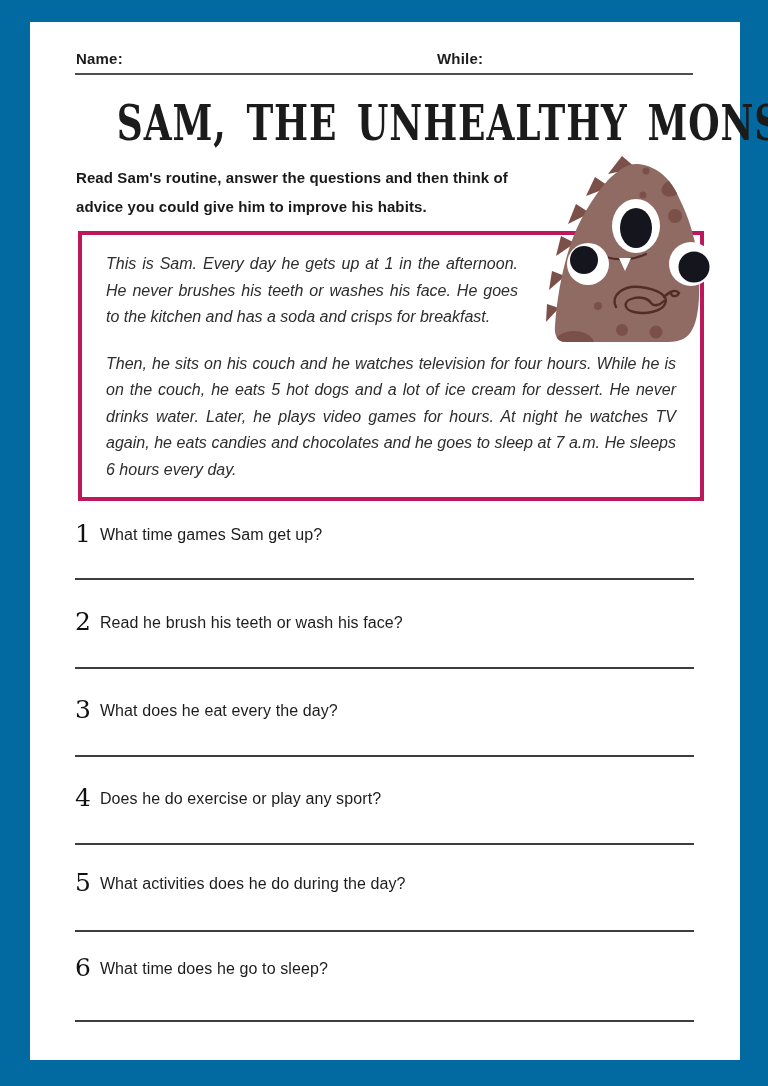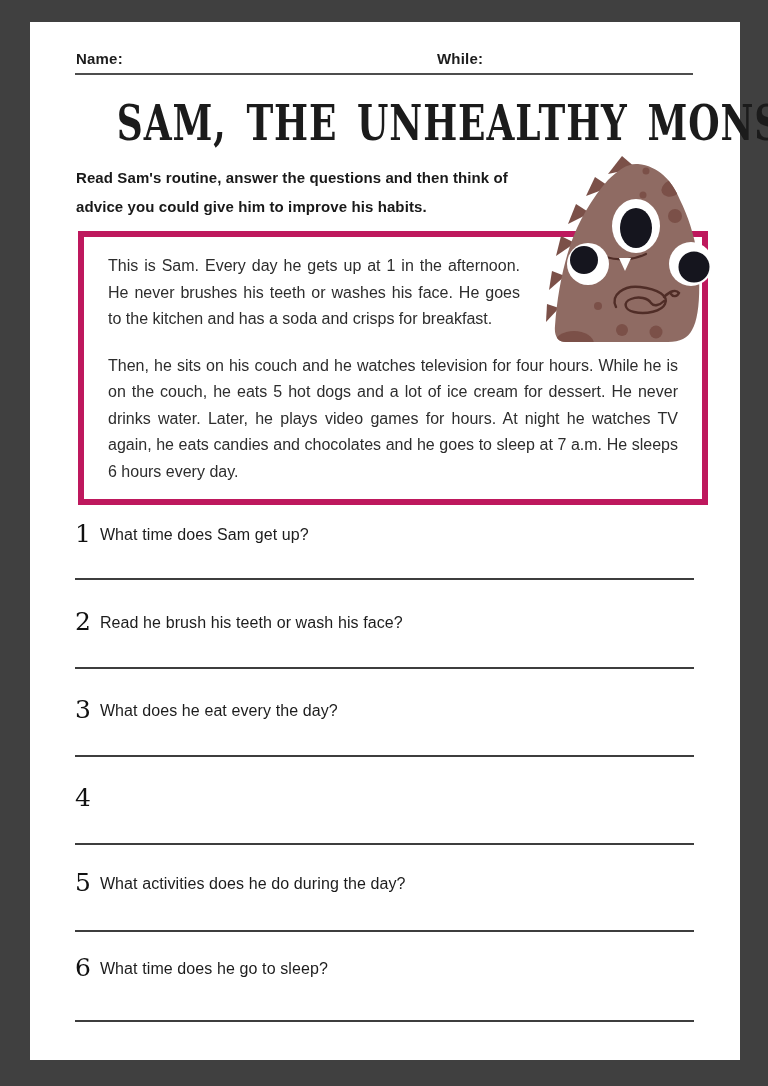--- a/index.html
+++ b/index.html
@@ -1,17 +1,17 @@
 <!DOCTYPE html>
 <html><head>
 <meta charset="utf-8">
 <style>
   html,body { margin:0; padding:0; }
   body { background:#dad1ca; font-family:"Liberation Sans", sans-serif; }
-  .canvas { position:relative; width:768px; height:1086px; background:#404040; overflow:hidden; }
+  .canvas { position:relative; width:768px; height:1086px; background:#0369a1; overflow:hidden; }
   .paper { position:absolute; left:30px; top:22px; width:710px; height:1038px; background:#ffffff; }
 
   
   .header-row { position:absolute; left:45px; right:47px; top:28px; height:22px; }
   .field-label { font-size:15px; font-weight:bold; color:#1c1c1c; letter-spacing:.2px; }
   .date-label { position:absolute; left:362px; top:0; }
   .name-label { position:absolute; left:1px; top:0; }
   .header-line { position:absolute; left:45px; right:47px; top:51px; border-top:2px solid #4e4e4e; }
 
   
@@ -19,21 +19,21 @@
   .title { display:inline-block; font-family:"DejaVu Serif", serif; font-weight:700; font-size:40px;
            color:#1b1b1b; white-space:nowrap; letter-spacing:1px; word-spacing:7px;
            transform:scale(.9,1.2); transform-origin:center top; }
 
   
   .instructions { position:absolute; left:46px; top:141px; width:434px; font-size:15px; font-weight:bold;
                   color:#191919; line-height:29px; letter-spacing:.1px; }
 
   
   .passage-box { position:absolute; left:48px; top:209px; width:570px; height:238px;
-                 border:6px solid #be185d; padding:16px 24px 8px 24px; z-index:1; }
+                 border:4px solid #be185d; padding:16px 24px 8px 24px; z-index:1;font-style:italic; }
   .passage-box p { margin:0; font-size:16px; line-height:26.5px; color:#2d2d2d; text-align:justify; }
   .passage-box p.p1 { margin-right:158px; }
   .passage-box p.p2 { margin-top:20px; }
 
   
   .monster { position:absolute; left:516px; top:132px; width:168px; height:192px; z-index:2; }
 
   
   .question { position:absolute; left:45px; right:46px; border-bottom:2px solid #3d3d3d; }
   .q1 { top:500px; height:56px; }
@@ -110,38 +110,39 @@
       <g fill="#15151e">
         <ellipse cx="90" cy="74" rx="16" ry="20"></ellipse>
         <circle cx="38" cy="106" r="14"></circle>
         <circle cx="148" cy="113" r="15.5"></circle>
       </g>
     </svg>
 
     <div class="question q1">
       <div class="q-row">
         <span class="q-number">1</span>
-        <span class="q-text">What time does Sam get up?</span>
+        <span class="q-text">What time games Sam get up?</span>
       </div>
     </div>
     <div class="question q2">
       <div class="q-row">
         <span class="q-number">2</span>
         <span class="q-text">Read he brush his teeth or wash his face?</span>
       </div>
     </div>
     <div class="question q3">
       <div class="q-row">
         <span class="q-number">3</span>
         <span class="q-text">What does he eat every the day?</span>
       </div>
     </div>
     <div class="question q4">
       <div class="q-row">
         <span class="q-number">4</span>
+        <span class="q-text">Does he do exercise or play any sport?</span>
       </div>
     </div>
     <div class="question q5">
       <div class="q-row">
         <span class="q-number">5</span>
         <span class="q-text">What activities does he do during the day?</span>
       </div>
     </div>
     <div class="question q6">
       <div class="q-row">

